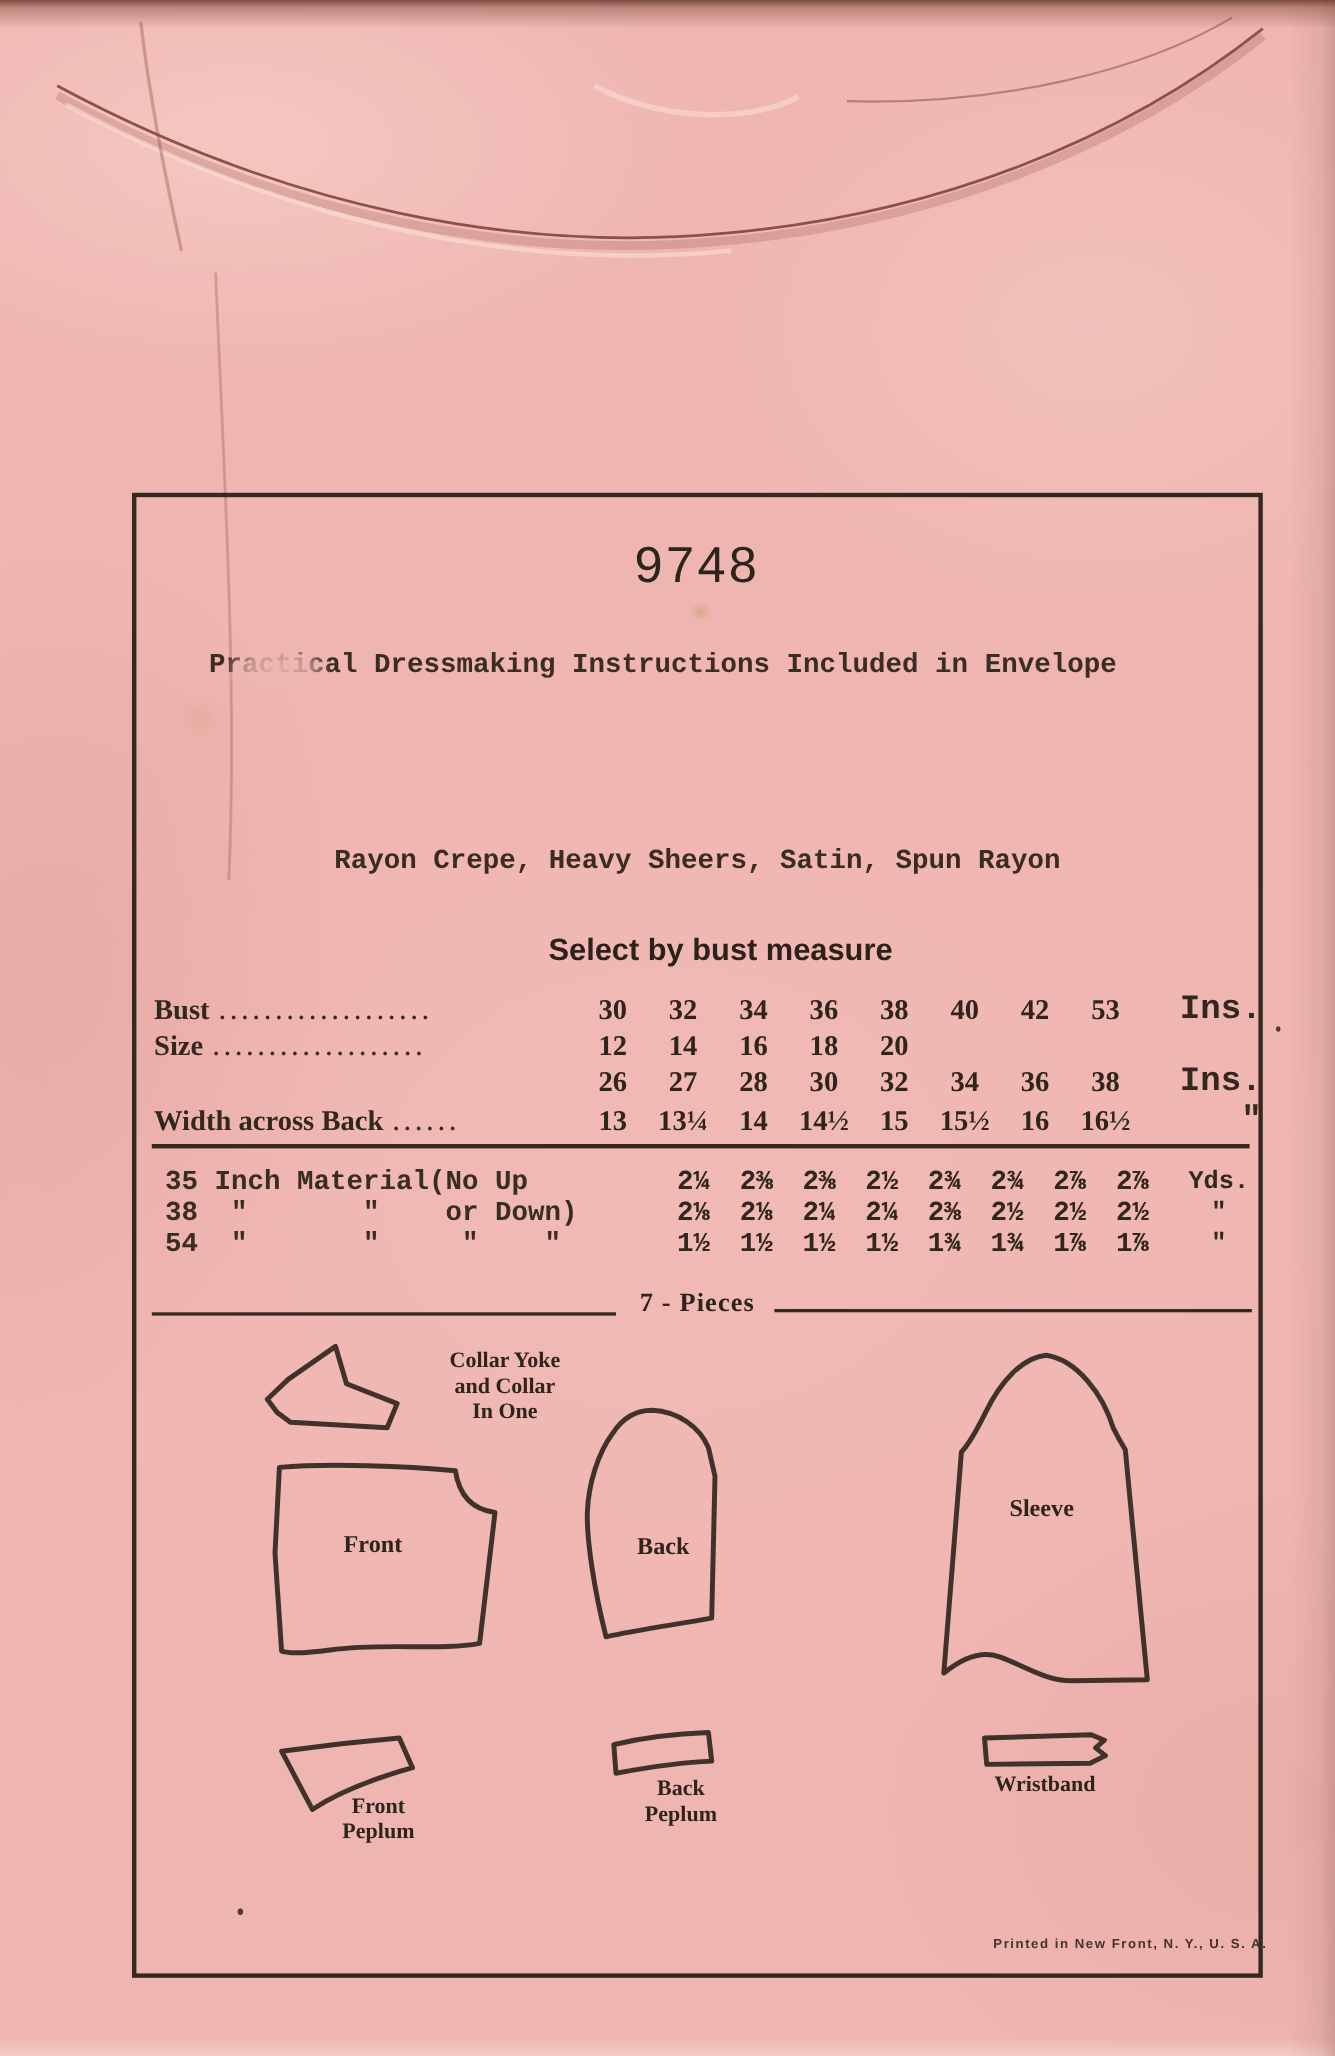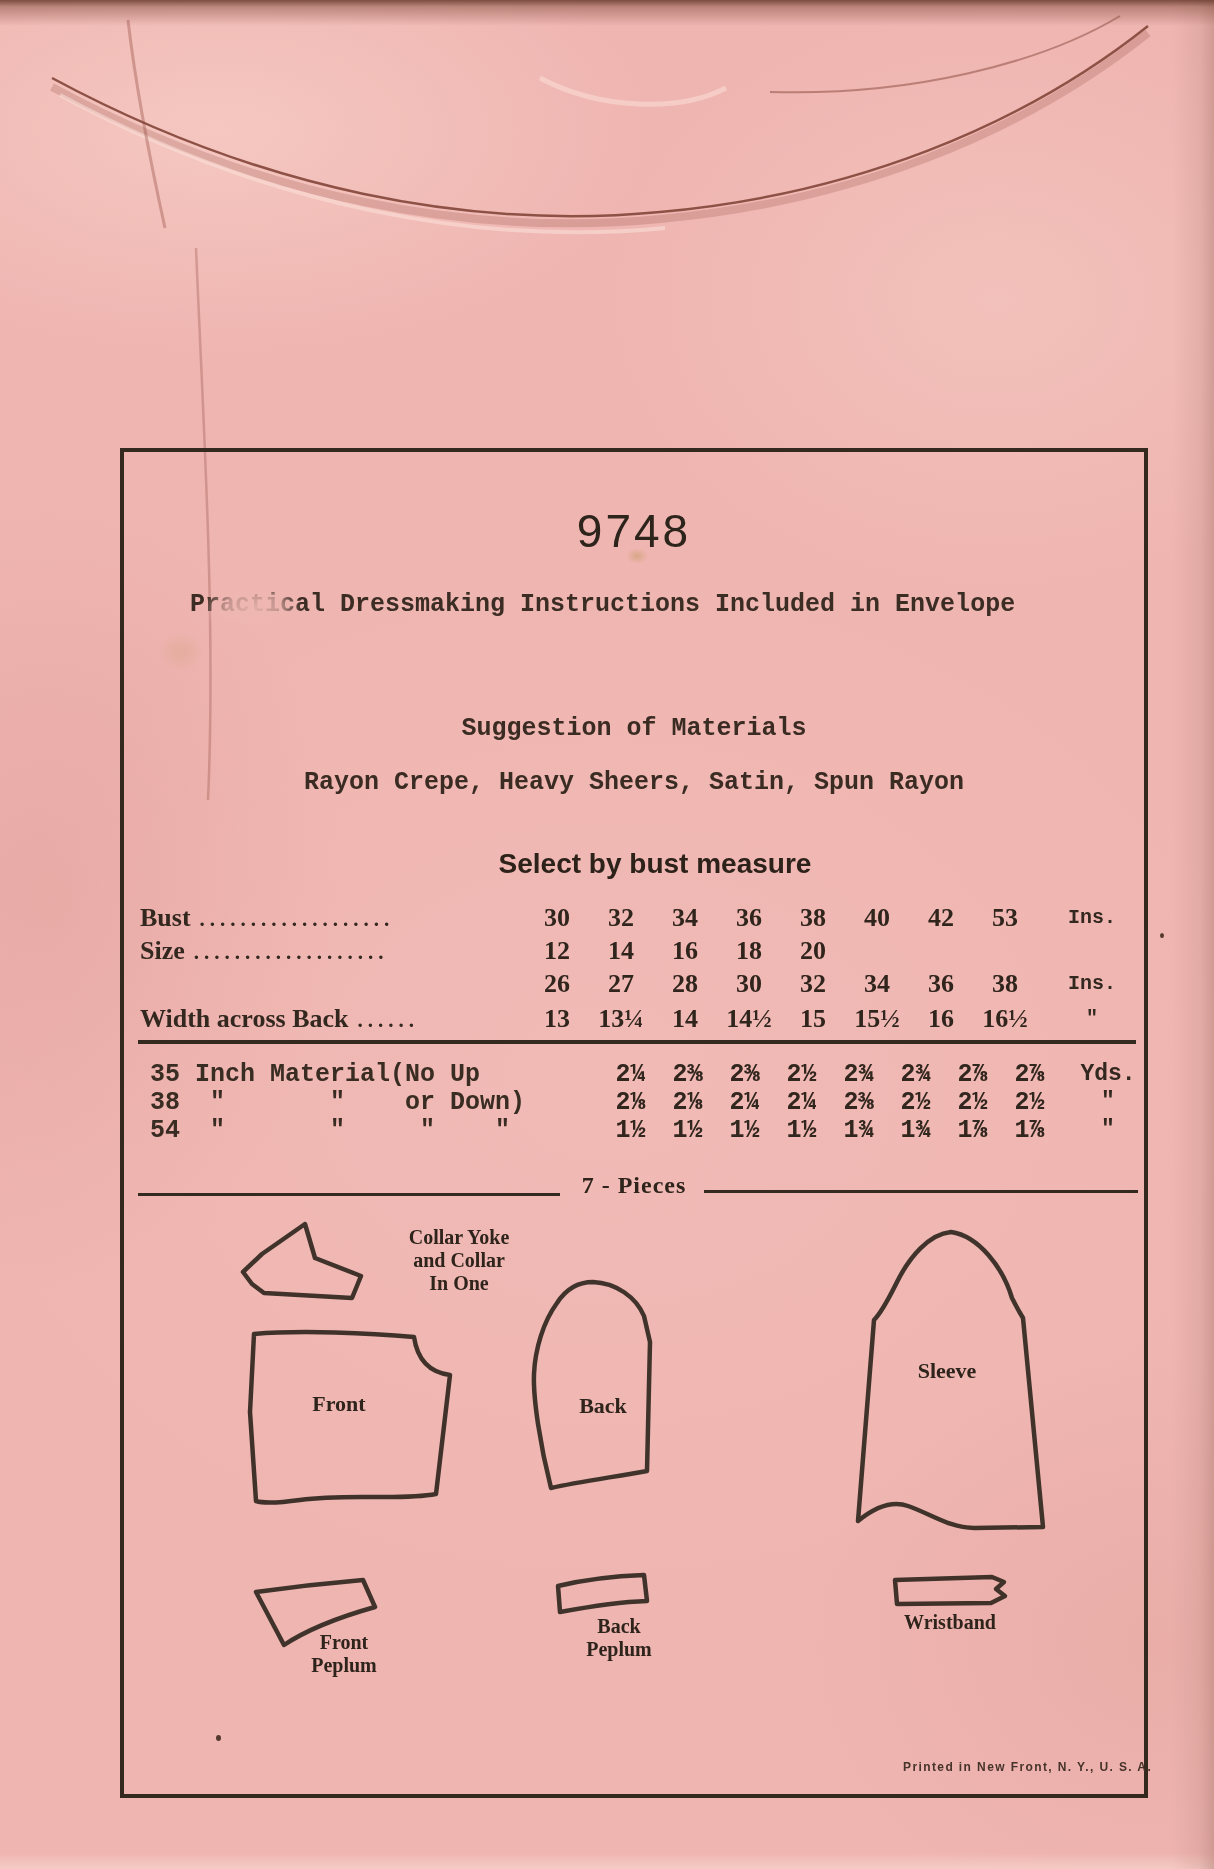--- a/index.html
+++ b/index.html
@@ -23,21 +23,21 @@
   #pieces-svg{z-index:3;}
   .abs{position:absolute;}
   
   #printed-box{
     position:absolute;left:120px;top:448px;width:1020px;height:1342px;
     border:4px solid #33291f;z-index:2;
   }
   .mono{font-family:"Liberation Mono","DejaVu Sans Mono",monospace;}
   .sans{font-family:"Liberation Sans","DejaVu Sans",sans-serif;}
   #pattern-number{
-    left:0;right:0;top:52px;text-align:center;
+    left:0;right:0;top:34px;text-align:center;
     font-family:"Liberation Sans","DejaVu Sans",sans-serif;
     font-size:46px;letter-spacing:3px;color:#2d241c;font-weight:400;
   }
   #instructions-line{
     left:66px;top:138px;font-size:25px;font-weight:700;color:#3b2d24;white-space:nowrap;
   }
   #ink-fade-spot{
     left:78px;top:130px;width:100px;height:52px;z-index:4;
     background:radial-gradient(closest-side, rgba(239,183,177,.95), rgba(239,183,177,.75) 55%, rgba(239,183,177,0));
   }
@@ -47,21 +47,21 @@
     left:0;right:0;top:396px;text-align:center;padding-left:42px;
     font-size:28px;font-weight:700;letter-spacing:0px;color:#2c221a;
   }
   
   .mrow{position:absolute;left:16px;right:10px;height:32px;line-height:32px;white-space:nowrap;}
   .mlabelwrap{position:absolute;left:0;top:0;width:398px;overflow:hidden;display:flex;align-items:baseline;height:32px;line-height:32px;}
   .mlabel{font-size:26px;font-weight:700;color:#33281f;}
   .leader{font-size:21px;font-weight:700;letter-spacing:5px;margin-left:9px;color:#33281f;overflow:hidden;}
   .mvals{position:absolute;left:385px;top:0;display:flex;height:32px;line-height:32px;}
   .mval{width:64px;text-align:center;font-size:26px;font-weight:700;color:#30251d;}
-  .munit{width:110px;text-align:center;font-size:20px;font-weight:700;color:#33281f;}
+  .munit{width:110px;text-align:right;font-size:31px;font-weight:700;color:#33281f;}
   #rule-between-tables{position:absolute;left:14px;right:8px;top:588px;height:4px;background:#342a20;}
   
   .yrow{position:absolute;left:26px;right:10px;height:29px;line-height:29px;white-space:nowrap;}
   .ylabel{font-size:25px;font-weight:700;white-space:pre;color:#392c22;}
   .yvals{position:absolute;left:452px;top:0;display:flex;height:29px;line-height:29px;}
   .yval{width:57px;text-align:center;font-size:25px;font-weight:700;color:#32271e;}
   .yunit{width:100px;text-align:center;font-size:23px;font-weight:700;color:#33281f;}
   
   .drule{position:absolute;height:3px;background:#342a20;}
   #pieces-divider-label{
@@ -110,21 +110,20 @@
   <div class="stain" id="speck-1"></div>
   <div class="stain" id="speck-2"></div>
 
   <div id="printed-box">
 
     <div class="abs" id="pattern-number">9748</div>
 
     <div class="abs mono" id="instructions-line">Practical Dressmaking Instructions Included in Envelope</div>
     <div class="abs" id="ink-fade-spot"></div>
 
-    <div class="abs mono" id="materials-heading">Suggestion of Materials</div>
     <div class="abs mono" id="materials-list">Rayon Crepe, Heavy Sheers, Satin, Spun Rayon</div>
 
     <div class="abs sans" id="select-heading">Select by bust measure</div>
 
     <div>
       <div class="mrow" style="top:450px">
         <span class="mlabelwrap">
             <span class="mlabel">Bust</span>
             <span class="leader">...................</span>
           </span>

